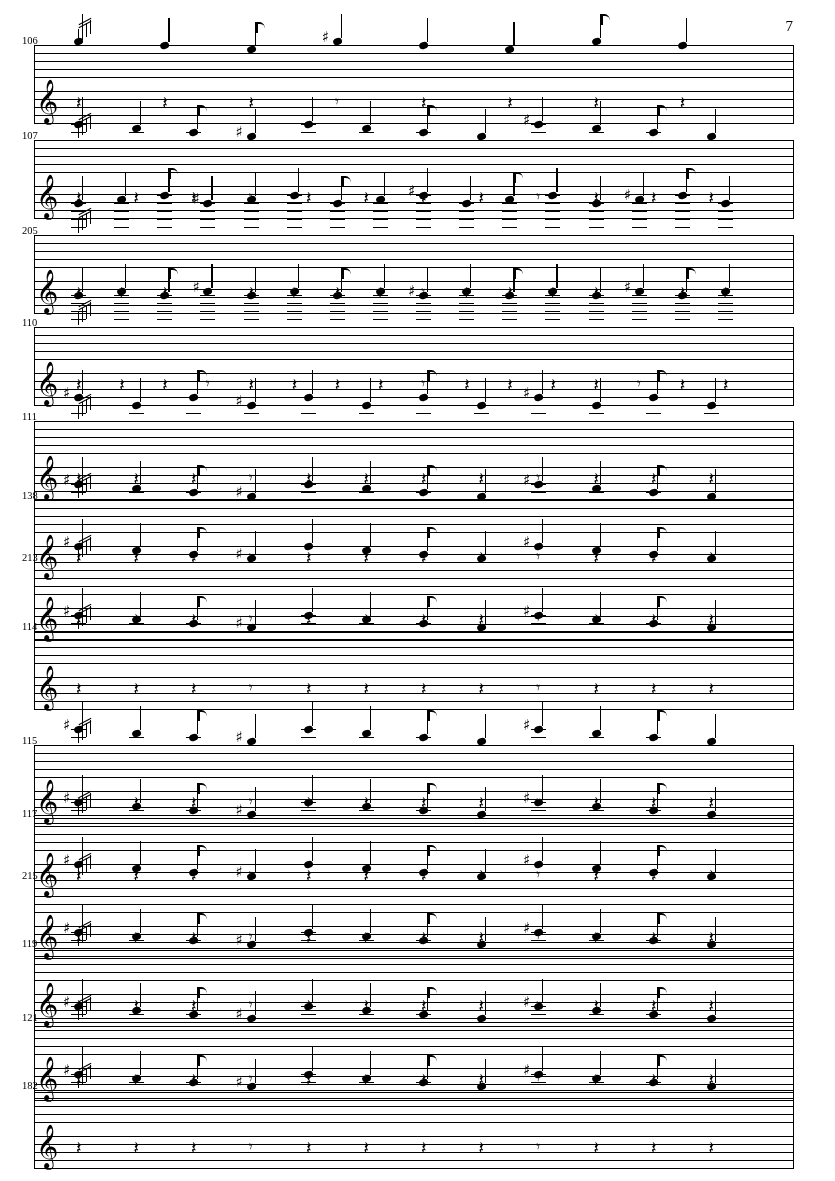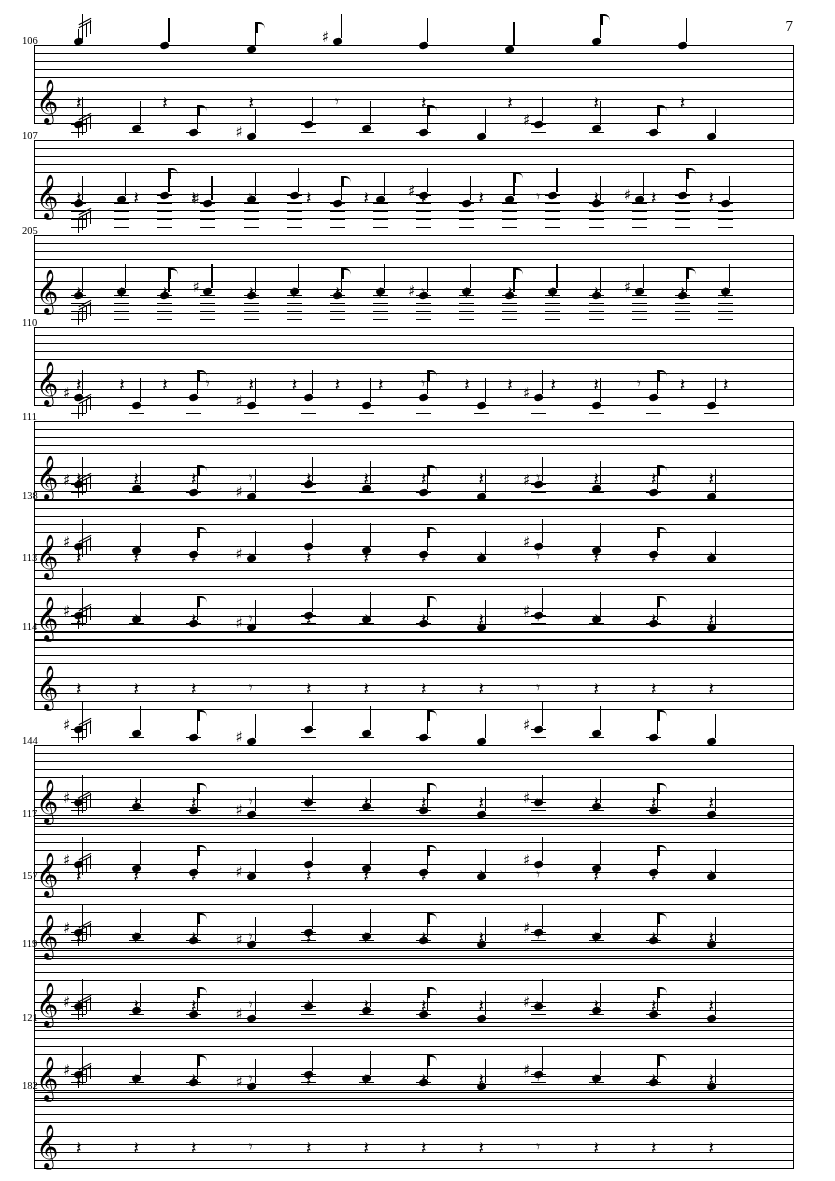--- a/index.html
+++ b/index.html
@@ -726,21 +726,21 @@
           <div class="rest-q" style="left: 329.5px; top: 3px;">𝄽</div>
           <div class="rest-q" style="left: 387px; top: 3px;">𝄽</div>
           <div class="rest-q" style="left: 444.5px; top: 3px;">𝄽</div>
           <div class="rest-e" style="left: 502px; top: 3px;">𝄾</div>
           <div class="rest-q" style="left: 559.5px; top: 3px;">𝄽</div>
           <div class="rest-q" style="left: 617px; top: 3px;">𝄽</div>
           <div class="rest-q" style="left: 674.5px; top: 3px;">𝄽</div>
         </div>
         <div class="barline" style="left: 0px; top: 0px; height: 78px;"></div>
         <div class="barline" style="left: 759px; top: 0px; height: 78px;"></div>
-        <div class="meas-num" style="left: -12px; top: -10px;">113</div>
+        <div class="meas-num" style="left: -12px; top: -10px;">213</div>
       </div>
       <div class="system" style="left: 34px; top: 631px;">
         <div class="staff" style="left: 0px; top: 0px; width: 760px;">
           <div class="line l0"></div>
           <div class="line l1"></div>
           <div class="line l2"></div>
           <div class="line l3"></div>
           <div class="line l4"></div>
           <div class="gracegrp" style="left: 44px; top: -16px;">
             <div class="gs" style="left: 0px; top: 0px;"></div>
@@ -890,21 +890,21 @@
           <div class="rest-q" style="left: 329.5px; top: 3px;">𝄽</div>
           <div class="rest-q" style="left: 387px; top: 3px;">𝄽</div>
           <div class="rest-q" style="left: 444.5px; top: 3px;">𝄽</div>
           <div class="rest-e" style="left: 502px; top: 3px;">𝄾</div>
           <div class="rest-q" style="left: 559.5px; top: 3px;">𝄽</div>
           <div class="rest-q" style="left: 617px; top: 3px;">𝄽</div>
           <div class="rest-q" style="left: 674.5px; top: 3px;">𝄽</div>
         </div>
         <div class="barline" style="left: 0px; top: 0px; height: 78px;"></div>
         <div class="barline" style="left: 759px; top: 0px; height: 78px;"></div>
-        <div class="meas-num" style="left: -12px; top: -10px;">144</div>
+        <div class="meas-num" style="left: -12px; top: -10px;">115</div>
       </div>
       <div class="system" style="left: 34px; top: 818px;">
         <div class="staff" style="left: 0px; top: 0px; width: 760px;">
           <div class="line l0"></div>
           <div class="line l1"></div>
           <div class="line l2"></div>
           <div class="line l3"></div>
           <div class="line l4"></div>
           <div class="gracegrp" style="left: 44px; top: -16px;">
             <div class="gs" style="left: 0px; top: 0px;"></div>
@@ -1054,21 +1054,21 @@
           <div class="rest-q" style="left: 329.5px; top: 3px;">𝄽</div>
           <div class="rest-q" style="left: 387px; top: 3px;">𝄽</div>
           <div class="rest-q" style="left: 444.5px; top: 3px;">𝄽</div>
           <div class="rest-e" style="left: 502px; top: 3px;">𝄾</div>
           <div class="rest-q" style="left: 559.5px; top: 3px;">𝄽</div>
           <div class="rest-q" style="left: 617px; top: 3px;">𝄽</div>
           <div class="rest-q" style="left: 674.5px; top: 3px;">𝄽</div>
         </div>
         <div class="barline" style="left: 0px; top: 0px; height: 78px;"></div>
         <div class="barline" style="left: 759px; top: 0px; height: 78px;"></div>
-        <div class="meas-num" style="left: -12px; top: -10px;">157</div>
+        <div class="meas-num" style="left: -12px; top: -10px;">215</div>
       </div>
       <div class="system" style="left: 34px; top: 948px;">
         <div class="staff" style="left: 0px; top: 0px; width: 760px;">
           <div class="line l0"></div>
           <div class="line l1"></div>
           <div class="line l2"></div>
           <div class="line l3"></div>
           <div class="line l4"></div>
           <div class="gracegrp" style="left: 44px; top: -16px;">
             <div class="gs" style="left: 0px; top: 0px;"></div>

